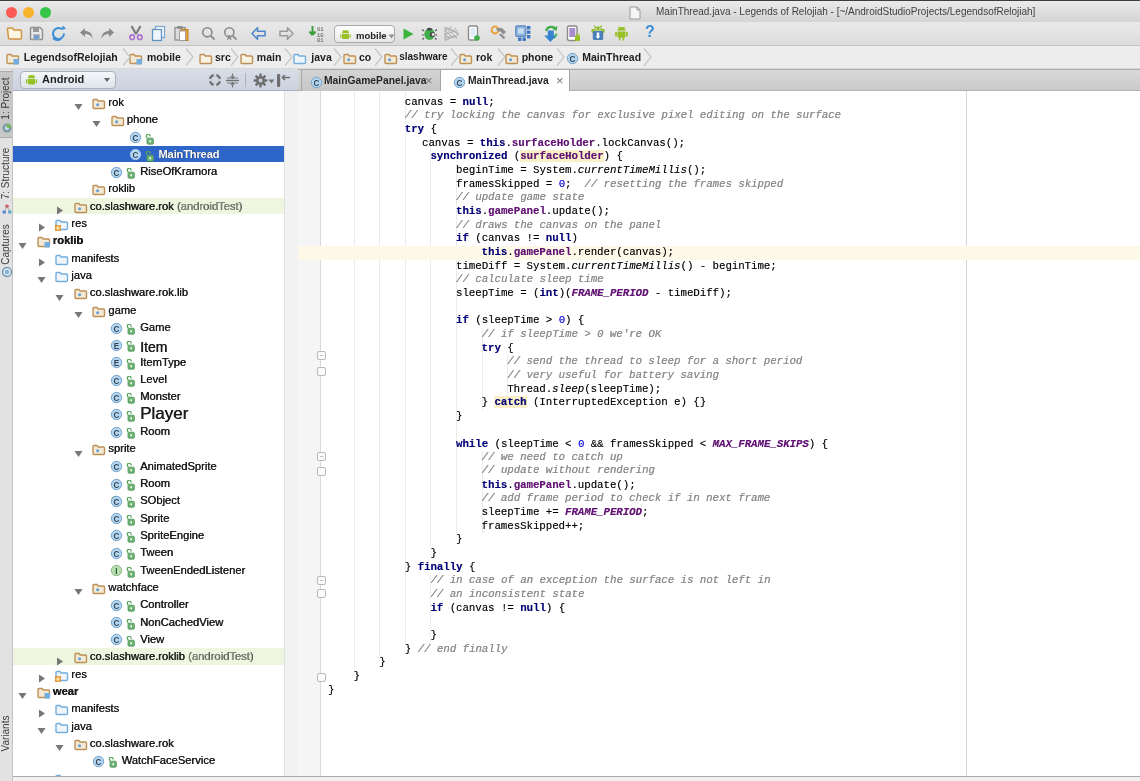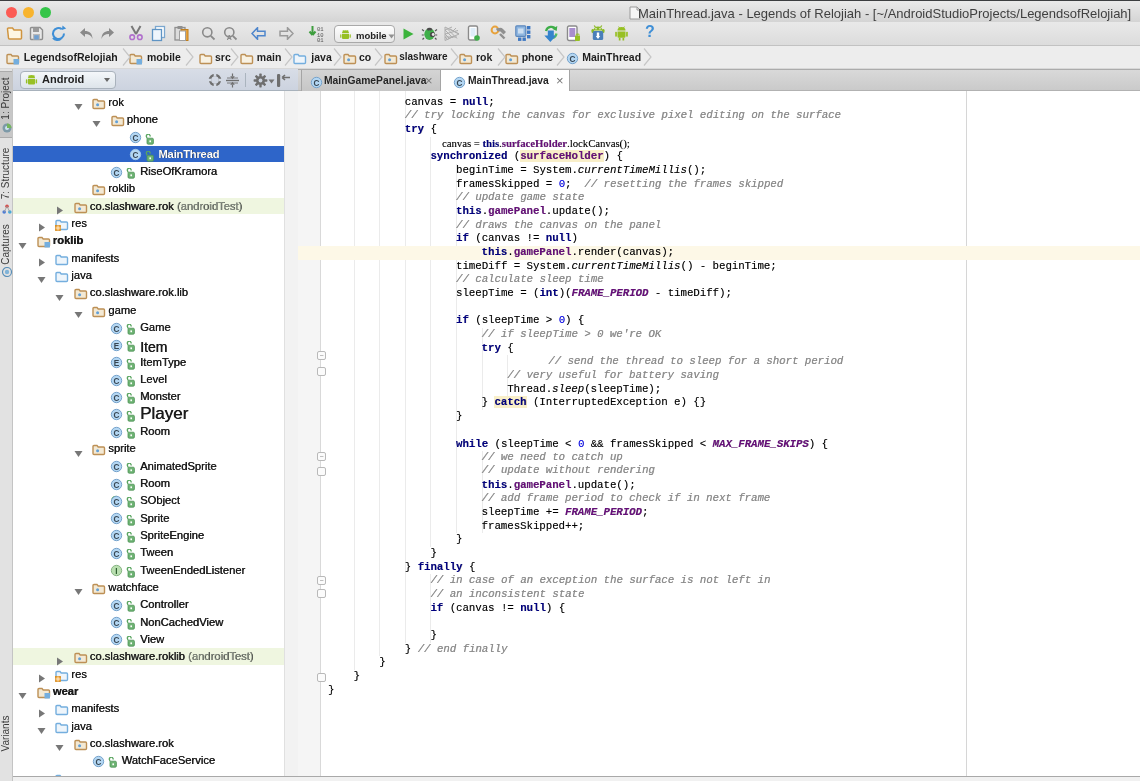--- a/index.html
+++ b/index.html
@@ -17,21 +17,21 @@
 <body>
 
 <div class="abs" style="left:0;top:0;width:1140px;height:22px;background:linear-gradient(#eaeaea,#d4d4d4);border-top:1px solid #3c3e40;">
 <div class="abs" style="left:6px;top:6px;width:11px;height:11px;border-radius:50%;background:#fc5b54;"></div>
 <div class="abs" style="left:23px;top:6px;width:11px;height:11px;border-radius:50%;background:#f8b42e;"></div>
 <div class="abs" style="left:40px;top:6px;width:11px;height:11px;border-radius:50%;background:#35c549;"></div>
 <svg class="abs" style="left:629px;top:5px;" width="12" height="14" viewBox="0 0 12 14">
       <path d="M1 1 h7 l3 3 v9 h-10 Z" fill="#f5f5f5" stroke="#9a9a9a"></path>
       <path d="M8 1 v3 h3" fill="none" stroke="#9a9a9a"></path>
     </svg>
-<div class="abs" style="left:638px;top:4.5px;font-size:13px;color:#3f3f3f;">MainThread.java - Legends of Relojiah - [~/AndroidStudioProjects/LegendsofRelojiah]</div>
+<div class="abs" style="left:656px;top:4.5px;font-size:10px;color:#3f3f3f;">MainThread.java - Legends of Relojiah - [~/AndroidStudioProjects/LegendsofRelojiah]</div>
 </div>
 
 <div class="abs" style="left:0;top:22px;width:1140px;height:24px;background:linear-gradient(#e9e9e9,#dcdcdc);border-bottom:1px solid #c2c2c2;">
 <div class="abs" style="left:70px;top:26px;width:1px;height:14px;background:#c8c8c8;"></div>
     <div class="abs" style="left:122px;top:26px;width:1px;height:14px;background:#c8c8c8;"></div>
     <div class="abs" style="left:196px;top:26px;width:1px;height:14px;background:#c8c8c8;"></div>
     <div class="abs" style="left:246px;top:26px;width:1px;height:14px;background:#c8c8c8;"></div>
     <div class="abs" style="left:300px;top:26px;width:1px;height:14px;background:#c8c8c8;"></div>
     <div class="abs" style="left:536px;top:26px;width:1px;height:14px;background:#c8c8c8;"></div>
     <div class="abs" style="left:639px;top:26px;width:1px;height:14px;background:#c8c8c8;"></div>
@@ -724,37 +724,37 @@
 <div style="position:absolute;left:132.4px;top:136.5px;width:1px;height:410.5px;background:#ebebeb;"></div>
 <div style="position:absolute;left:132.4px;top:574px;width:1px;height:69px;background:#ebebeb;"></div>
 <div style="position:absolute;left:158.0px;top:164px;width:1px;height:369px;background:#ebebeb;"></div>
 <div style="position:absolute;left:183.6px;top:328px;width:1px;height:82px;background:#ebebeb;"></div>
 <div style="position:absolute;left:183.6px;top:451px;width:1px;height:82px;background:#ebebeb;"></div>
 <div style="position:absolute;left:209.2px;top:355px;width:1px;height:42px;background:#ebebeb;"></div>
 <div style="position:absolute;left:0;top:246.0px;width:842px;height:13.68px;background:#fdf8e7;"></div>
 <div class="cl" style="left:106.8px;top:95.50px;">canvas&nbsp;=&nbsp;<span class="kw">null</span>;</div>
 <div class="cl" style="left:106.8px;top:109.18px;"><span class="cm">//&nbsp;try&nbsp;locking&nbsp;the&nbsp;canvas&nbsp;for&nbsp;exclusive&nbsp;pixel&nbsp;editing&nbsp;on&nbsp;the&nbsp;surface</span></div>
 <div class="cl" style="left:106.8px;top:122.86px;"><span class="kw">try</span>&nbsp;{</div>
-<div class="cl" style="left:144px;top:136.54px;font-family:Liberation Serif, serif;">canvas&nbsp;=&nbsp;<span class="kw">this</span>.<span class="fld">surfaceHolder</span>.lockCanvas();</div>
+<div class="cl" style="left:124px;top:136.54px;">canvas&nbsp;=&nbsp;<span class="kw">this</span>.<span class="fld">surfaceHolder</span>.lockCanvas();</div>
 <div class="cl" style="left:132.4px;top:150.22px;"><span class="kw">synchronized</span>&nbsp;(<span class="fldh">surfaceHolder</span>)&nbsp;{</div>
 <div class="cl" style="left:158.0px;top:163.90px;">beginTime&nbsp;=&nbsp;System.<span class="it">currentTimeMillis</span>();</div>
 <div class="cl" style="left:158.0px;top:177.58px;">framesSkipped&nbsp;=&nbsp;<span class="num">0</span>;&nbsp;&nbsp;<span class="cm">//&nbsp;resetting&nbsp;the&nbsp;frames&nbsp;skipped</span></div>
 <div class="cl" style="left:158.0px;top:191.26px;"><span class="cm">//&nbsp;update&nbsp;game&nbsp;state</span></div>
 <div class="cl" style="left:158.0px;top:204.94px;"><span class="kw">this</span>.<span class="fld">gamePanel</span>.update();</div>
 <div class="cl" style="left:158.0px;top:218.62px;"><span class="cm">//&nbsp;draws&nbsp;the&nbsp;canvas&nbsp;on&nbsp;the&nbsp;panel</span></div>
 <div class="cl" style="left:158.0px;top:232.30px;"><span class="kw">if</span>&nbsp;(canvas&nbsp;!=&nbsp;<span class="kw">null</span>)</div>
 <div class="cl" style="left:183.6px;top:245.98px;"><span class="kw">this</span>.<span class="fld">gamePanel</span>.render(canvas);</div>
 <div class="cl" style="left:158.0px;top:259.66px;">timeDiff&nbsp;=&nbsp;System.<span class="it">currentTimeMillis</span>()&nbsp;-&nbsp;beginTime;</div>
 <div class="cl" style="left:158.0px;top:273.34px;"><span class="cm">//&nbsp;calculate&nbsp;sleep&nbsp;time</span></div>
 <div class="cl" style="left:158.0px;top:287.02px;">sleepTime&nbsp;=&nbsp;(<span class="kw">int</span>)(<span class="cfld">FRAME_PERIOD</span>&nbsp;-&nbsp;timeDiff);</div>
 <div class="cl" style="left:30.0px;top:300.70px;"></div>
 <div class="cl" style="left:158.0px;top:314.38px;"><span class="kw">if</span>&nbsp;(sleepTime&nbsp;&gt;&nbsp;<span class="num">0</span>)&nbsp;{</div>
 <div class="cl" style="left:183.6px;top:328.06px;"><span class="cm">//&nbsp;if&nbsp;sleepTime&nbsp;&gt;&nbsp;0&nbsp;we're&nbsp;OK</span></div>
 <div class="cl" style="left:183.6px;top:341.74px;"><span class="kw">try</span>&nbsp;{</div>
-<div class="cl" style="left:209.2px;top:355.42px;padding-left:41px;"><span class="cm">//&nbsp;send&nbsp;the&nbsp;thread&nbsp;to&nbsp;sleep&nbsp;for&nbsp;a&nbsp;short&nbsp;period</span></div>
+<div class="cl" style="left:209.2px;top:355.42px;"><span class="cm">//&nbsp;send&nbsp;the&nbsp;thread&nbsp;to&nbsp;sleep&nbsp;for&nbsp;a&nbsp;short&nbsp;period</span></div>
 <div class="cl" style="left:209.2px;top:369.10px;"><span class="cm">//&nbsp;very&nbsp;useful&nbsp;for&nbsp;battery&nbsp;saving</span></div>
 <div class="cl" style="left:209.2px;top:382.78px;">Thread.<span class="it">sleep</span>(sleepTime);</div>
 <div class="cl" style="left:183.6px;top:396.46px;">}&nbsp;<span class="kwh">catch</span>&nbsp;(InterruptedException&nbsp;e)&nbsp;{}</div>
 <div class="cl" style="left:158.0px;top:410.14px;">}</div>
 <div class="cl" style="left:30.0px;top:423.82px;"></div>
 <div class="cl" style="left:158.0px;top:437.50px;"><span class="kw">while</span>&nbsp;(sleepTime&nbsp;&lt;&nbsp;<span class="num">0</span>&nbsp;&amp;&amp;&nbsp;framesSkipped&nbsp;&lt;&nbsp;<span class="cfld">MAX_FRAME_SKIPS</span>)&nbsp;{</div>
 <div class="cl" style="left:183.6px;top:451.18px;"><span class="cm">//&nbsp;we&nbsp;need&nbsp;to&nbsp;catch&nbsp;up</span></div>
 <div class="cl" style="left:183.6px;top:464px;"><span class="cm">//&nbsp;update&nbsp;without&nbsp;rendering</span></div>
 <div class="cl" style="left:183.6px;top:478.54px;"><span class="kw">this</span>.<span class="fld">gamePanel</span>.update();</div>
 <div class="cl" style="left:183.6px;top:492.22px;"><span class="cm">//&nbsp;add&nbsp;frame&nbsp;period&nbsp;to&nbsp;check&nbsp;if&nbsp;in&nbsp;next&nbsp;frame</span></div>

